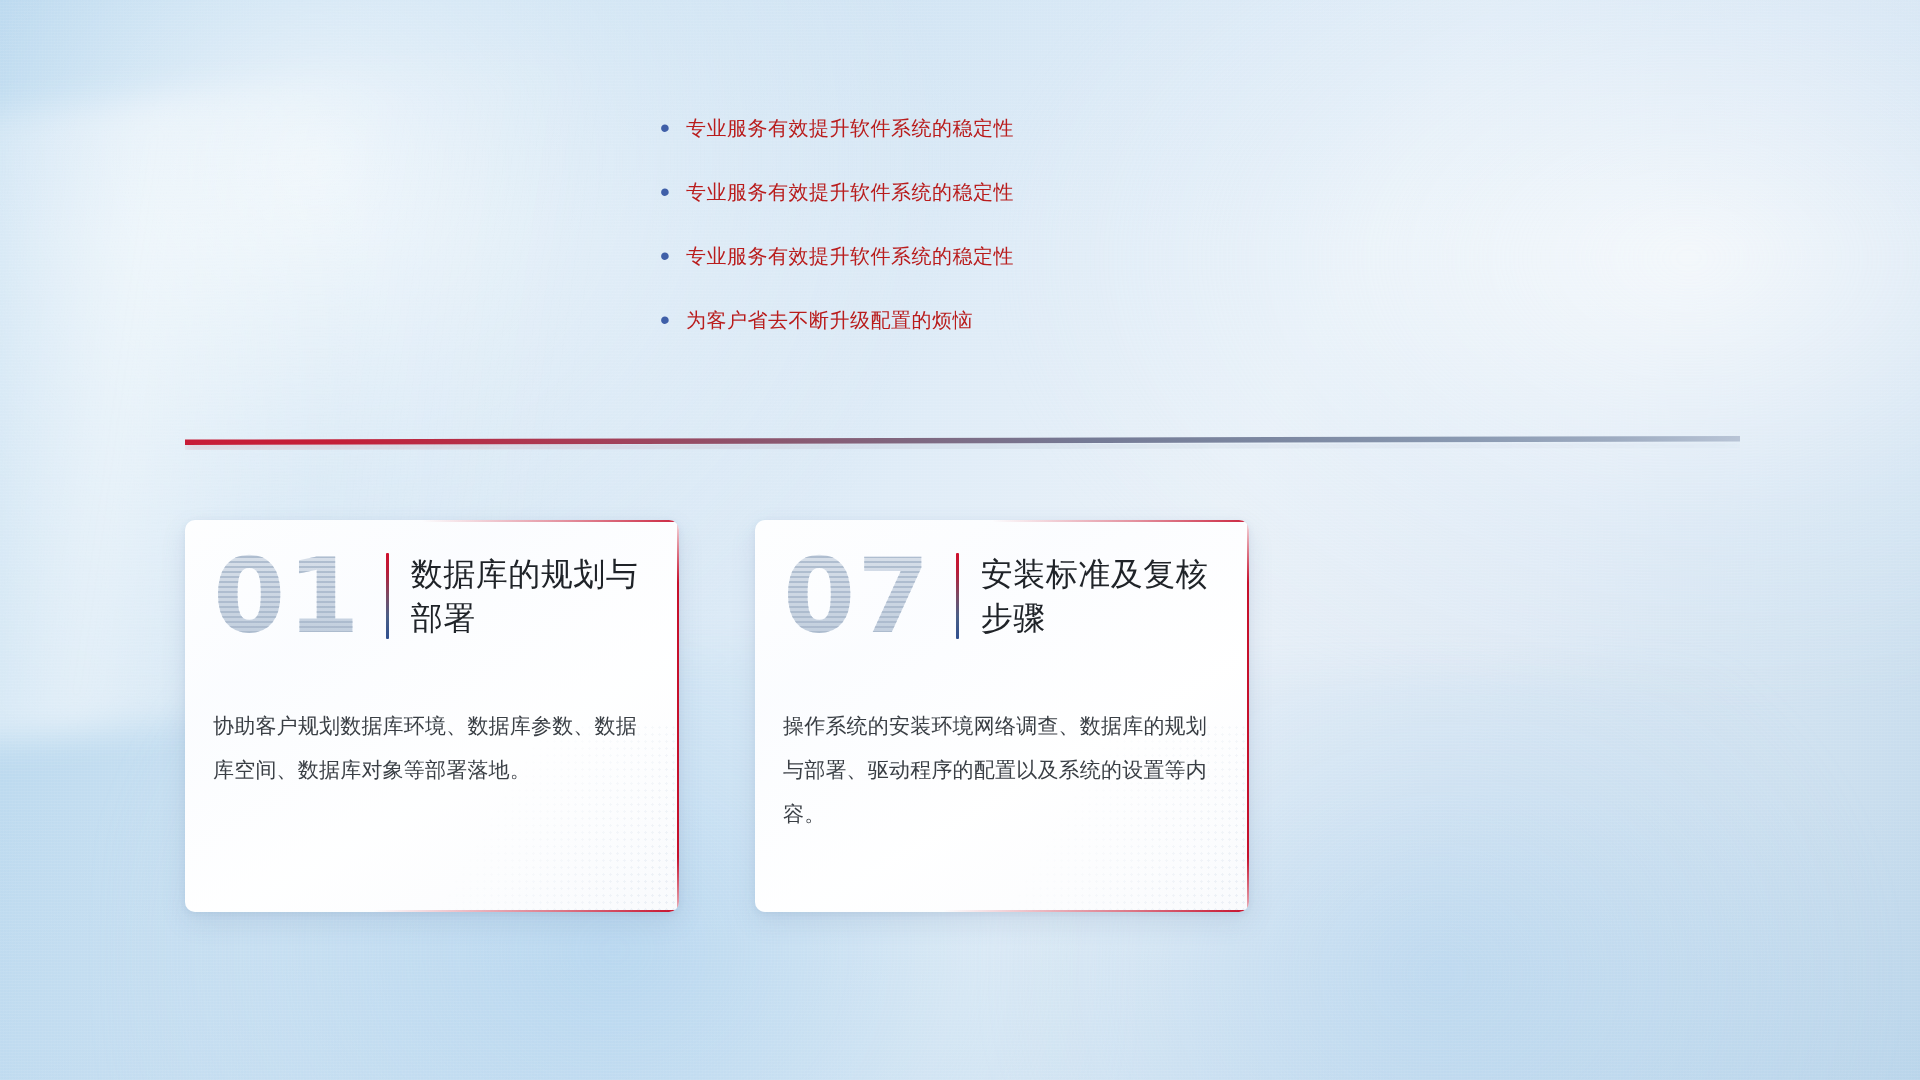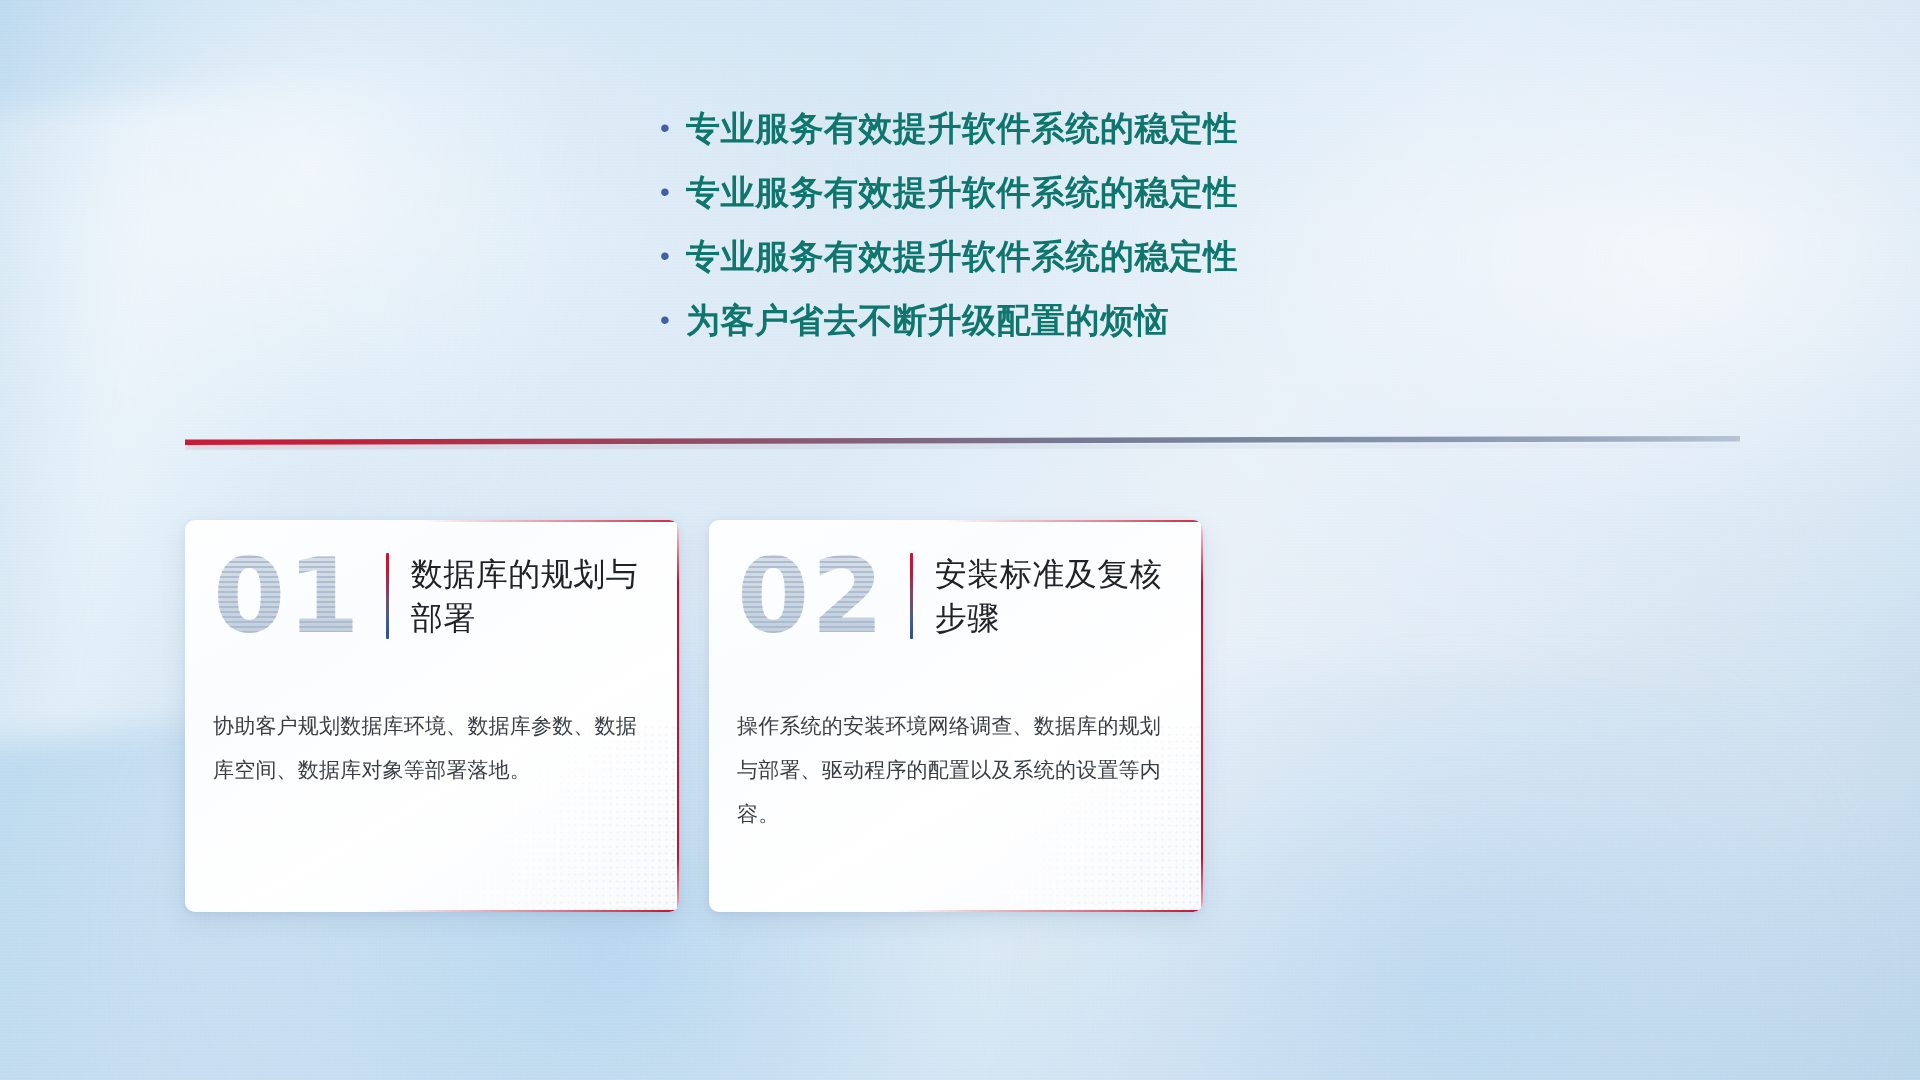--- a/index.html
+++ b/index.html
@@ -74,25 +74,25 @@
     margin-bottom:24px;
   }
   .bullet:last-child { margin-bottom:0; }
   .bullet-dot {
     width:26px; flex:0 0 26px;
     font-size:28px; line-height:40px;
     color:#3f5fa8;
     text-align:left;
   }
   .bullet-text {
-    font-size:34px; line-height:40px;
+    font-size:20px; line-height:40px;
     letter-spacing:0.5px;
-    color:#0f766e;
+    color:#b91c1c;
     white-space:nowrap;
-    font-weight:700;
+    font-weight:400;
   }
 
   
   .divider-wrap {
     position:absolute; left:185px; top:432px; width:1555px; height:16px;
   }
   .divider {
     position:absolute; left:0; top:4px; width:100%; height:9px;
     background:linear-gradient(90deg,
         #c6102c 0%,
@@ -112,21 +112,21 @@
     position:absolute; left:0; top:11px; width:100%; height:7px;
     background:linear-gradient(90deg, rgba(170,30,50,0.18) 0%, rgba(110,120,150,0.14) 55%, rgba(150,170,195,0.05) 100%);
     filter:blur(4px);
     clip-path: polygon(0% 30%, 100% 0%, 100% 70%, 0% 100%);
   }
 
   
   .cards {
     position:absolute; left:185px; top:520px;
     width:1560px; height:410px;
-    display:flex; gap:30px;
+    display:flex; gap:76px;
   }
   .card {
     position:relative;
     width:494px; height:392px;
     border-radius:10px;
     background:linear-gradient(150deg,
        rgba(255,255,255,0.95) 0%,
        rgba(252,253,255,0.97) 28%,
        rgba(255,255,255,0.99) 62%,
        rgba(250,251,253,0.98) 100%);
@@ -262,21 +262,21 @@
       </div>
       <div class="card-body">协助客户规划数据库环境、数据库参数、数据库空间、数据库对象等部署落地。</div>
     </div>
 
     <div class="card">
       <div class="card-accent-t"></div>
       <div class="card-accent-r"></div>
       <div class="card-accent-b"></div>
       <div class="card-dots"></div>
       <div class="card-head">
-        <div class="ghost-num">02</div>
+        <div class="ghost-num">07</div>
         <div class="head-bar"></div>
         <div class="card-title">安装标准及复核步骤</div>
       </div>
       <div class="card-body">操作系统的安装环境网络调查、数据库的规划与部署、驱动程序的配置以及系统的设置等内容。</div>
     </div>
 
 
   </div>
 </div>
 

